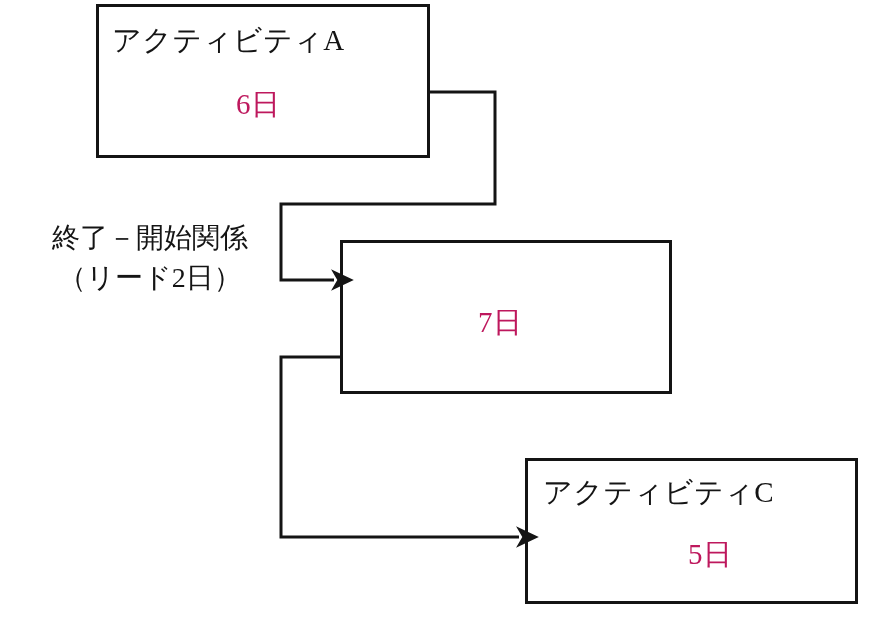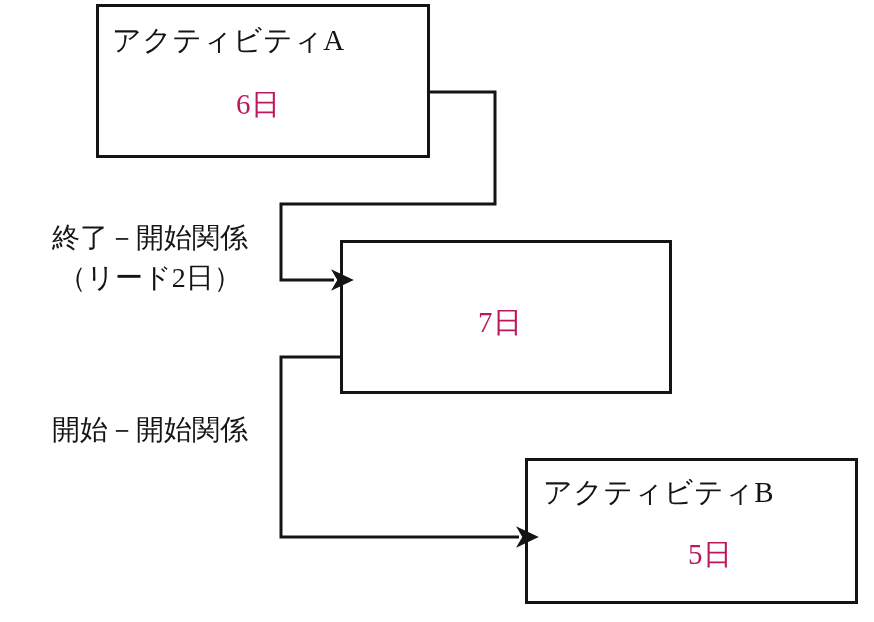--- a/index.html
+++ b/index.html
@@ -83,25 +83,24 @@
   </svg>
 
   <div class="node-box" style="left:96px; top:4px; width:334px; height:154px;"></div>
   <div class="node-title" style="left:112px; top:26px;">アクティビティA</div>
   <div class="node-duration" style="left:236px; top:90px;">6日</div>
 
   <div class="node-box" style="left:340px; top:240px; width:332px; height:154px;"></div>
   <div class="node-duration" style="left:478px; top:308px;">7日</div>
 
   <div class="node-box" style="left:525px; top:458px; width:333px; height:146px;"></div>
-  <div class="node-title" style="left:543px; top:478px;">アクティビティB</div>
+  <div class="node-title" style="left:543px; top:478px;">アクティビティC</div>
   <div class="node-duration" style="left:688px; top:540px;">5日</div>
 
   <div class="rel-label" style="left:10px; top:218px;">
     <span class="rel-line-1">終了－開始関係</span>
     <span class="rel-line-2">（リード2日）</span>
   </div>
 
   <div class="rel-label" style="left:10px; top:410px;">
-    <span class="rel-line-1">開始－開始関係</span>
   </div>
 
 </div>
 
 </body></html>

